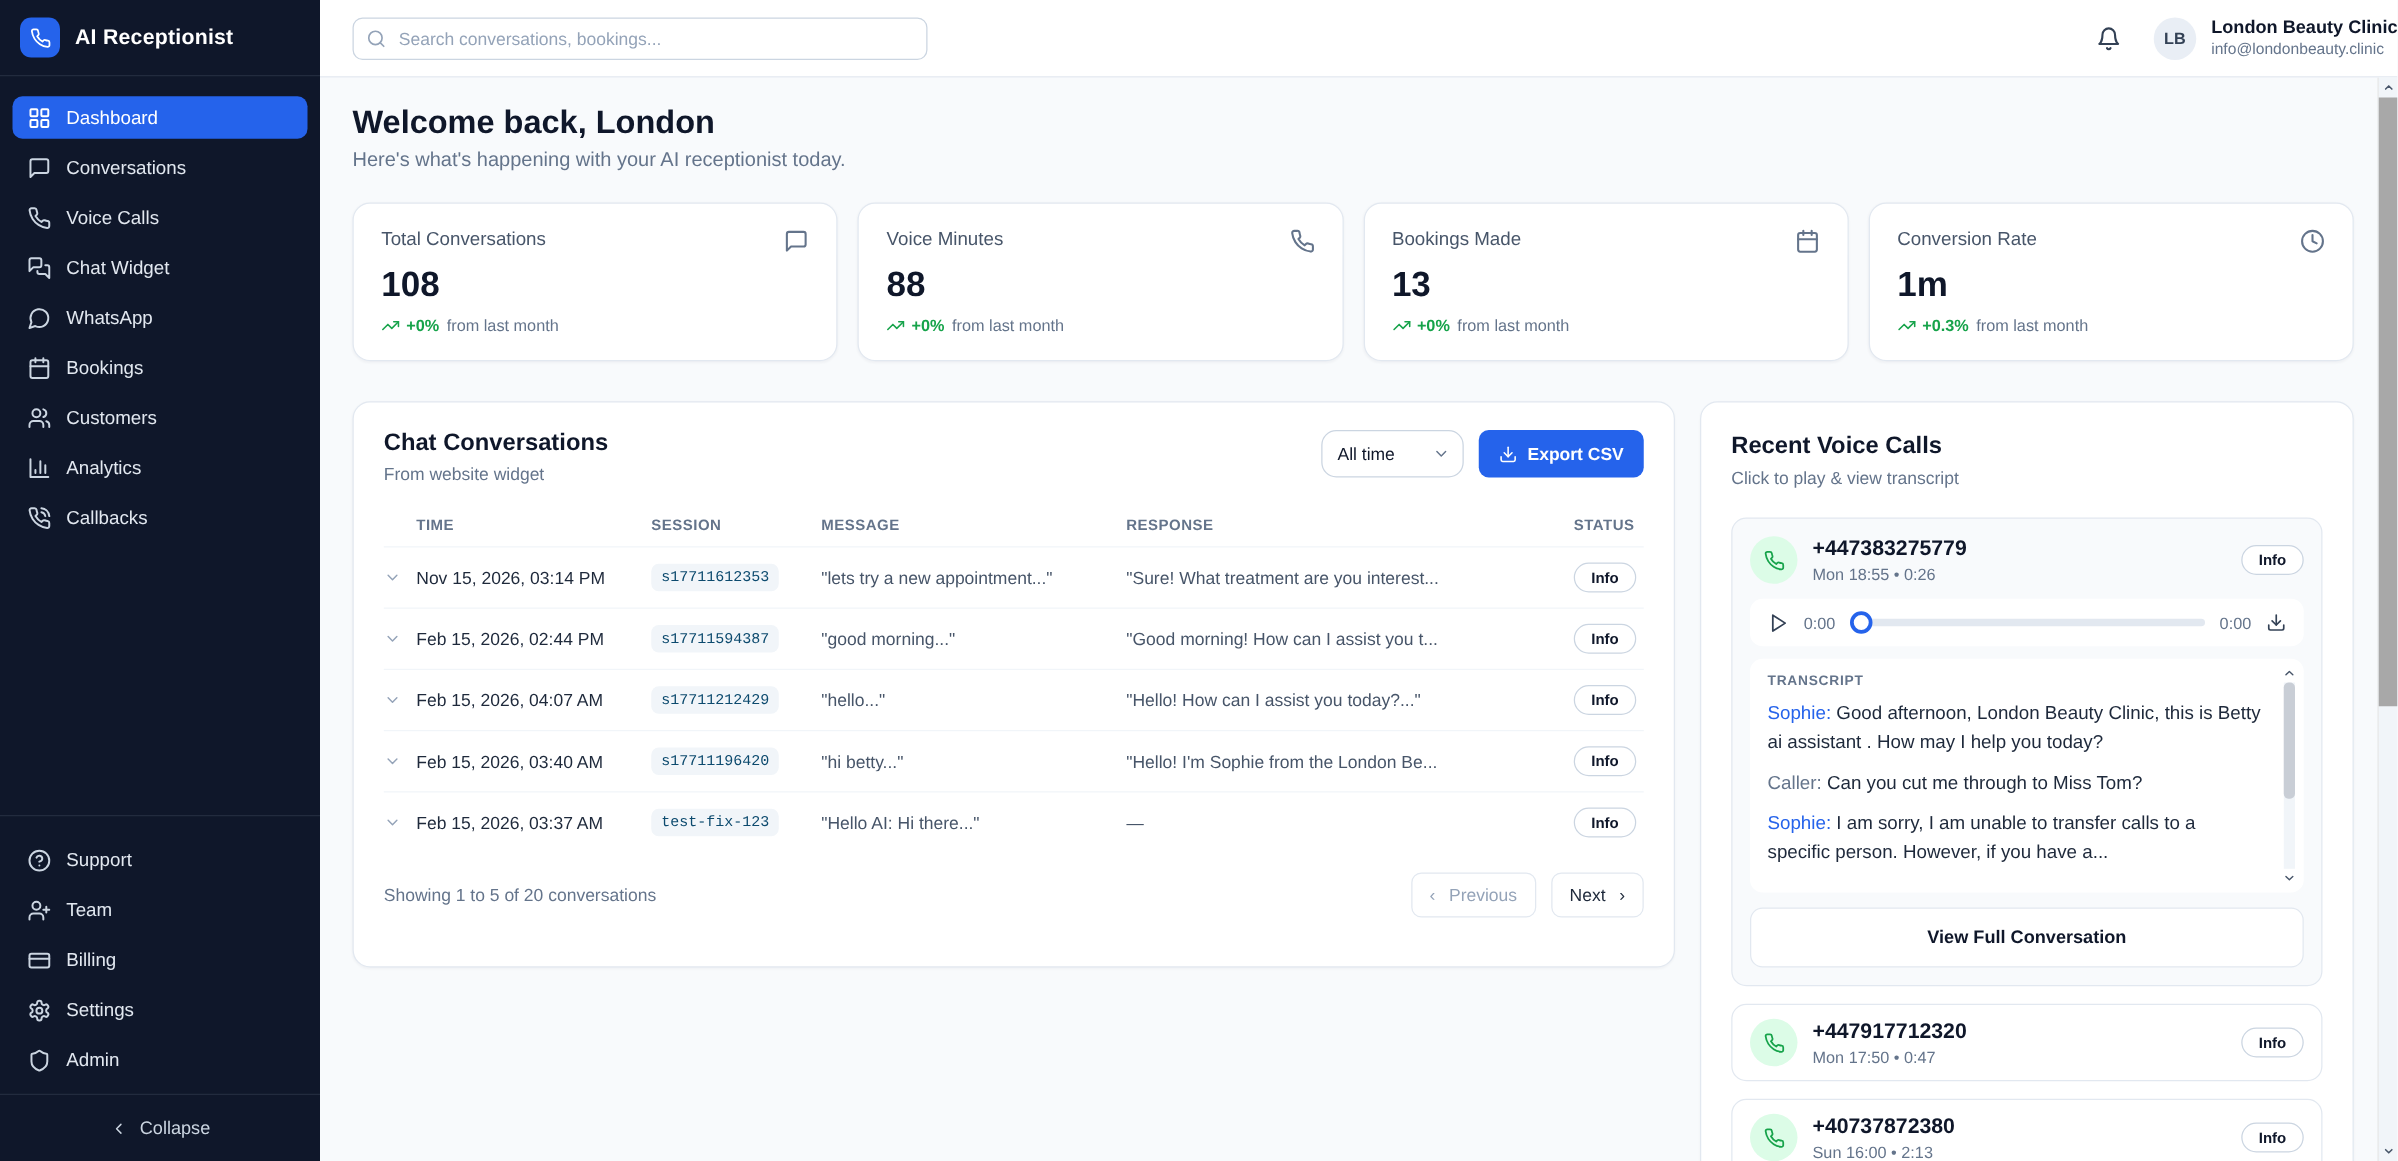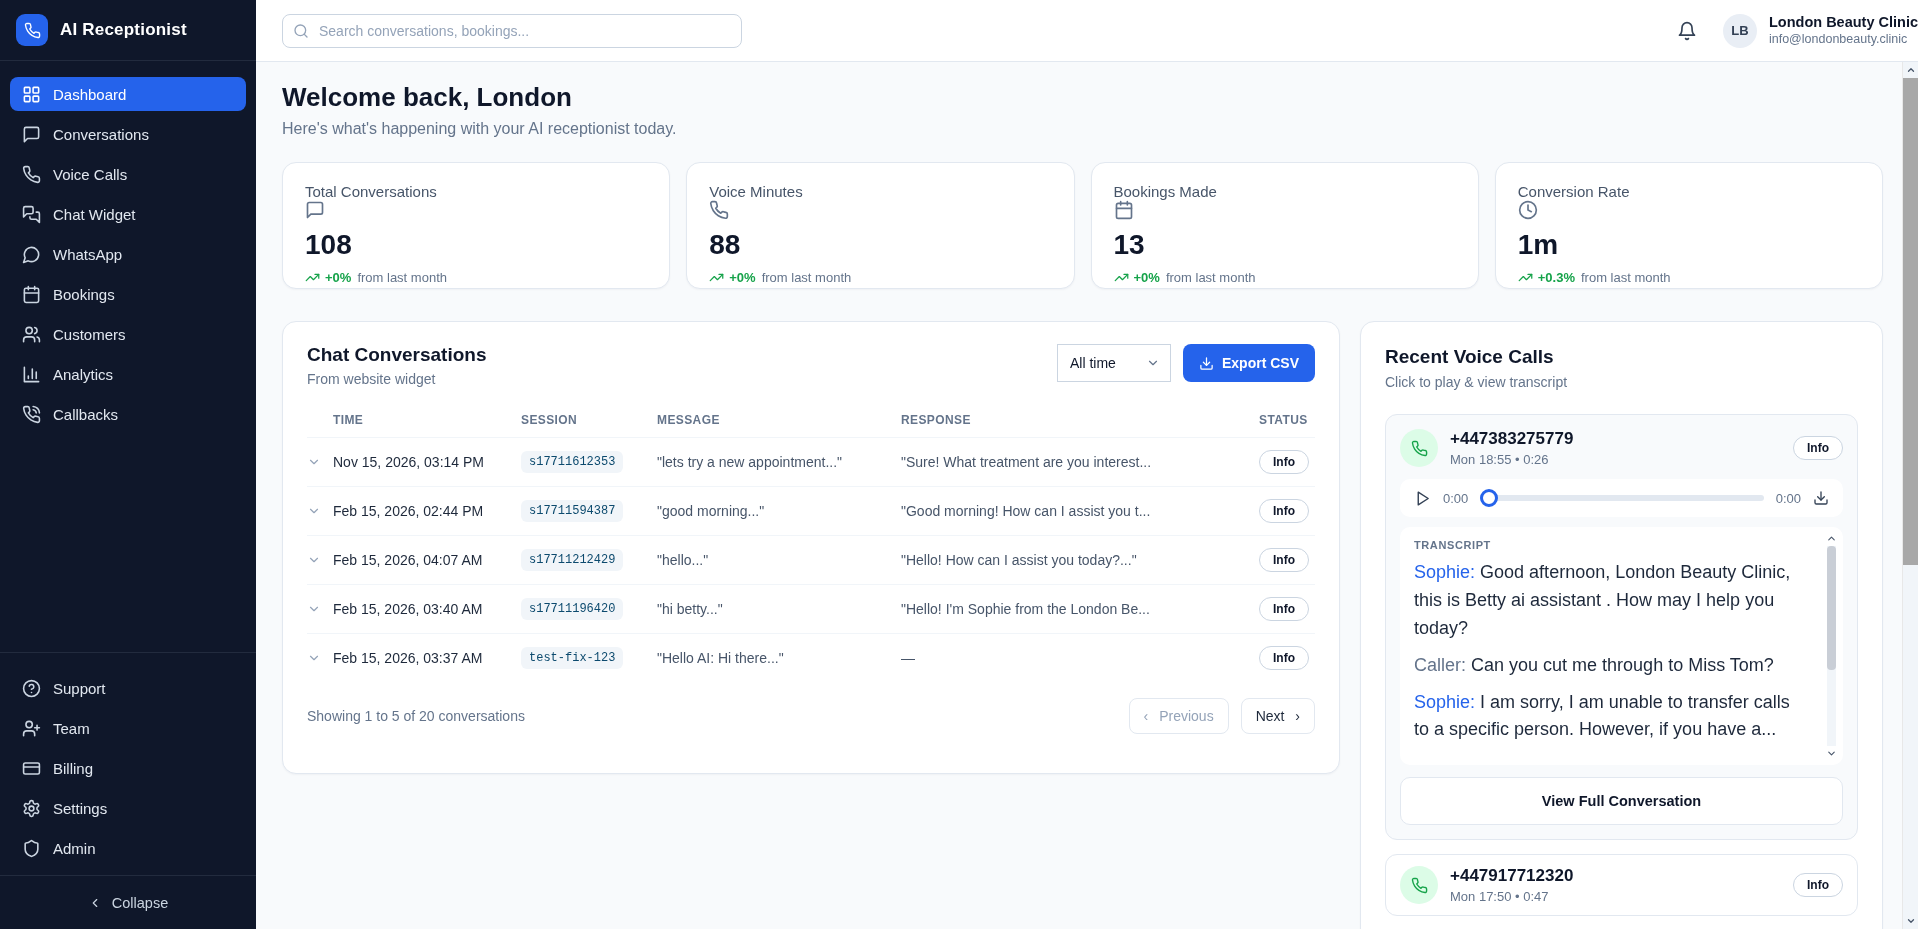--- a/index.html
+++ b/index.html
@@ -34,37 +34,37 @@
   .user-name { font-size:14.5px; font-weight:bold; color:#0f172a; line-height:1.2; }
   .user-email { font-size:12.5px; color:#64748b; line-height:1.3; }
 
   
   .main { position:absolute; left:256px; top:62px; right:16px; bottom:0; background:#f8fafc; overflow:hidden; padding:20px 19px 0 26px; }
   .page-title { font-size:26px; font-weight:bold; color:#0f172a; }
   .page-sub { margin-top:7px; font-size:16px; color:#64748b; }
 
   .stats-row { margin-top:24px; display:grid; grid-template-columns:repeat(4,1fr); gap:16px; }
   .stat-card { background:#fff; border:1px solid #e2e8f0; border-radius:14px; padding:20px 22px; height:127px; box-shadow:0 1px 2px rgba(15,23,42,.04); }
-  .stat-top { display:flex; align-items:flex-start; justify-content:space-between;flex-direction:column; }
+  .stat-top { display:flex; align-items:flex-start; justify-content:space-between; }
   .stat-label { font-size:15px; color:#475569; }
   .stat-ico { color:#64748b; }
   .stat-value { margin-top:9px; font-size:28px; font-weight:bold; color:#0f172a; }
   .stat-delta { margin-top:9px; display:flex; align-items:center; gap:6px; font-size:13px; }
   .delta-up { color:#16a34a; display:flex; align-items:center; gap:5px; font-weight:bold; }
   .delta-note { color:#64748b; }
 
   .panels { margin-top:32px; display:flex; gap:20px; align-items:flex-start; }
 
   
   .chat-panel { width:1058px; background:#fff; border:1px solid #e2e8f0; border-radius:14px; padding:22px 24px; height:453px; box-shadow:0 1px 2px rgba(15,23,42,.04); }
   .chat-head { display:flex; align-items:flex-start; }
   .chat-title { font-size:19px; font-weight:bold; }
   .chat-sub { margin-top:5px; font-size:14px; color:#64748b; }
   .chat-actions { margin-left:auto; display:flex; gap:12px; }
-  .select-box { width:114px; height:38px; border:1px solid #cbd5e1; border-radius:0; background:#fff; display:flex; align-items:center; justify-content:space-between; padding:0 10px 0 12px; font-size:14px; color:#0f172a; cursor:pointer; }
+  .select-box { width:114px; height:38px; border:1px solid #cbd5e1; border-radius:12px; background:#fff; display:flex; align-items:center; justify-content:space-between; padding:0 10px 0 12px; font-size:14px; color:#0f172a; cursor:pointer; }
   .select-box .chev { color:#64748b; }
   .btn-primary { height:38px; background:#2563eb; color:#fff; border:none; border-radius:8px; padding:0 16px; font-size:14px; font-weight:bold; display:flex; align-items:center; gap:8px; cursor:pointer; font-family:"Liberation Sans", sans-serif; }
   .tbl { margin-top:20px; }
   .tr { display:grid; grid-template-columns:26px 188px 136px 244px 1fr 56px; align-items:center; }
   .tr.head { padding:6px 0 10px 0; }
   .th { font-size:12px; font-weight:bold; color:#64748b; letter-spacing:.4px; }
   .tr.row { height:49px; border-top:1px solid #f1f5f9; font-size:14px; }
   .row-chev { color:#94a3b8; cursor:pointer; display:flex; }
   .cell-time { color:#1e293b; }
   .session-badge { display:inline-block; font-family:"Liberation Mono", monospace; font-size:12px; color:#0c4a6e; background:#f1f5f9; padding:4px 8px; border-radius:6px; }
@@ -92,21 +92,21 @@
   .call-head .pill, .call-card .pill { margin-left:auto; }
   .player { margin-top:12px; background:#fff; border-radius:10px; padding:10px 14px; display:flex; align-items:center; gap:12px; }
   .play-btn { color:#334155; cursor:pointer; display:flex; }
   .ptime { font-size:13px; color:#64748b; }
   .slider { flex:1; position:relative; height:18px; cursor:pointer; }
   .slider .track { position:absolute; left:0; right:0; top:6px; height:6px; background:#e2e8f0; border-radius:3px; }
   .slider .knob { position:absolute; left:0; top:0; width:18px; height:18px; border-radius:50%; background:#fff; border:3px solid #2563eb; }
   .dl-btn { color:#334155; cursor:pointer; display:flex; }
   .transcript { margin-top:10px; background:#fff; border-radius:10px; padding:12px 34px 12px 14px; position:relative; }
   .tr-label { font-size:11px; font-weight:bold; letter-spacing:.6px; color:#64748b; margin-bottom:8px; }
-  .tr-line { font-size:18px; line-height:1.55; color:#1e293b; margin-bottom:9px; }
+  .tr-line { font-size:15px; line-height:1.55; color:#1e293b; margin-bottom:9px; }
   .tr-line:last-child { margin-bottom:0; }
   .spk-ai { color:#2563eb; }
   .spk-caller { color:#64748b; }
   .t-scroll { position:absolute; right:5px; top:6px; bottom:6px; width:13px; display:flex; flex-direction:column; align-items:center; }
   .t-scroll .arr { color:#475569; flex:0 0 auto; }
   .t-scroll .trk { flex:1; width:9px; background:#f1f5f9; position:relative; margin:2px 0; }
   .t-scroll .thm { position:absolute; top:0; left:0; width:9px; height:62%; background:#c9ced6; border-radius:4px; }
   .view-full-btn { margin-top:12px; width:100%; height:48px; background:#fff; border:1px solid #e2e8f0; border-radius:10px; font-size:14.5px; font-weight:bold; color:#0f172a; cursor:pointer; font-family:"Liberation Sans", sans-serif; }
 
   

